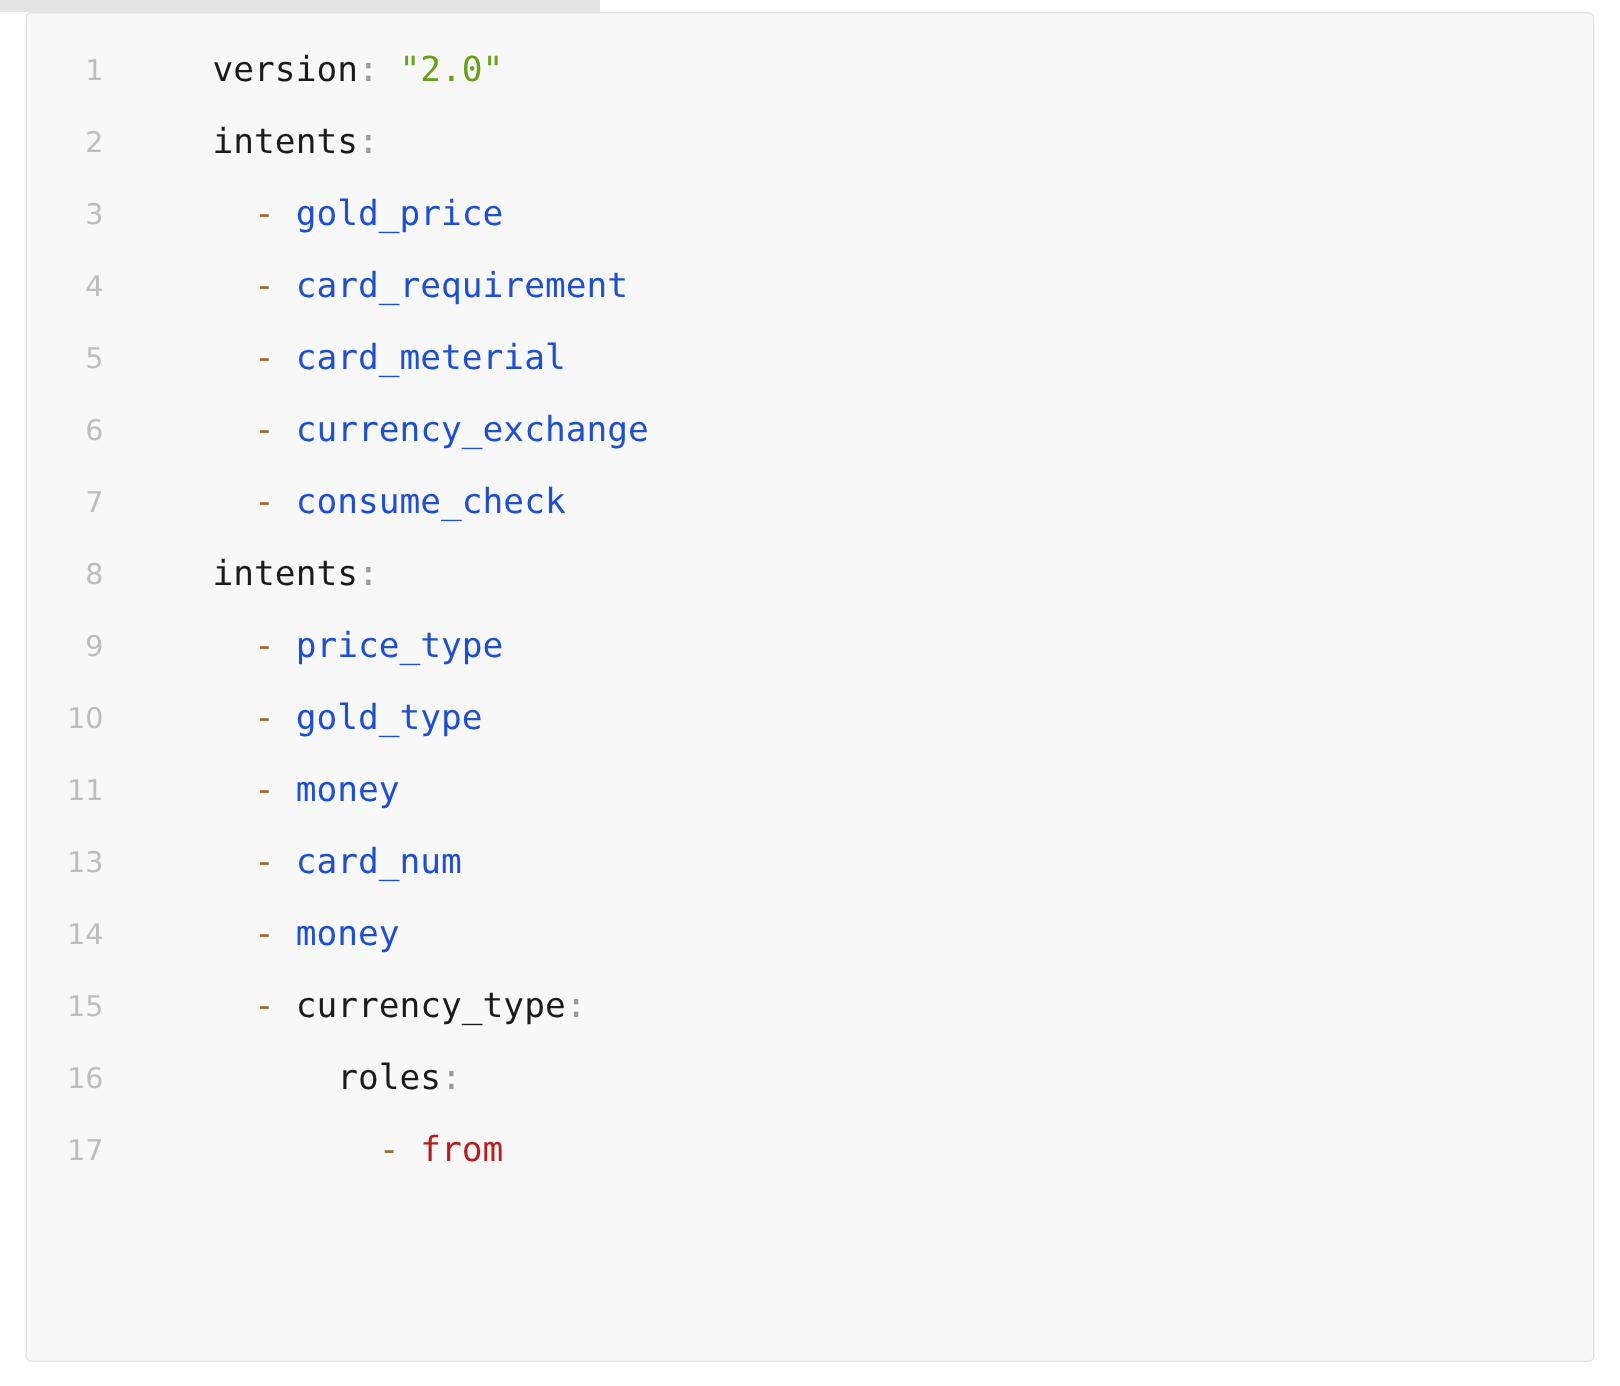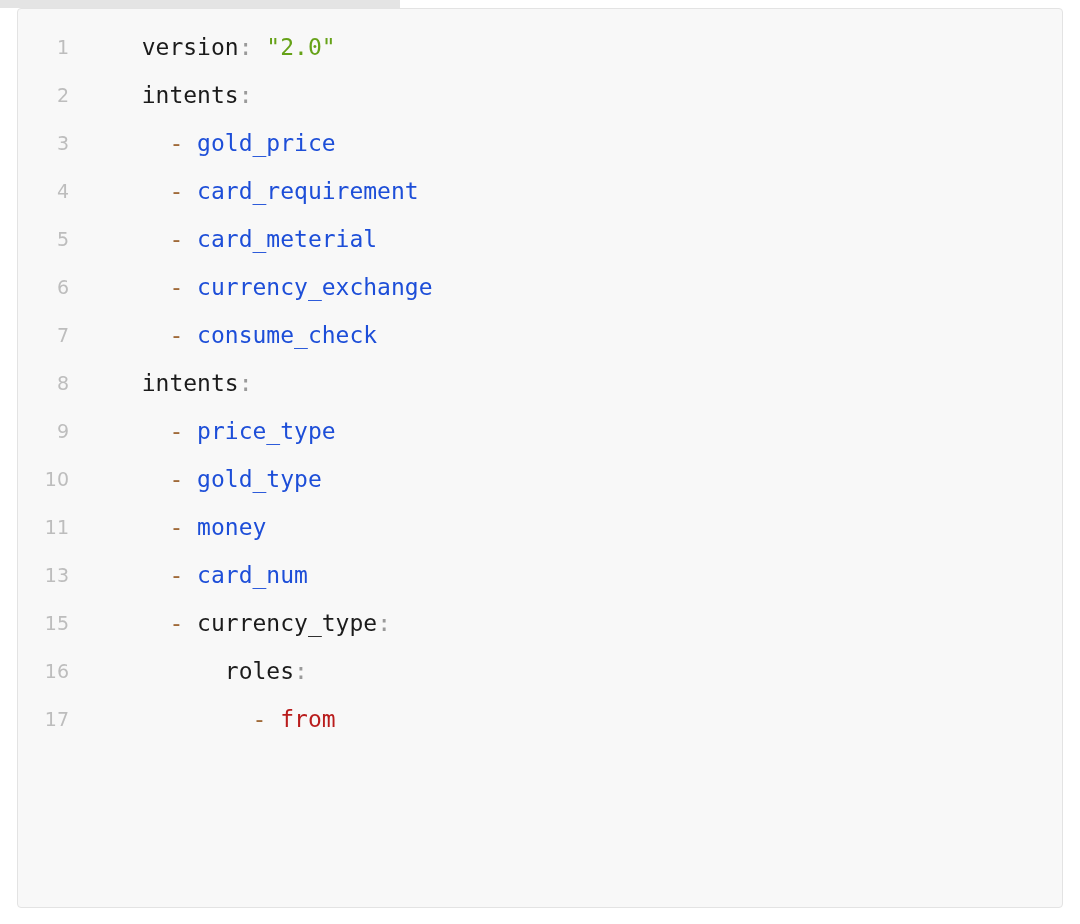--- a/index.html
+++ b/index.html
@@ -92,17 +92,18 @@
       <div class="code-line"><div class="gutter">3</div><div class="code-text"><span class="tok-ws">    </span><span class="tok-dash">-</span><span class="tok-ws"> </span><span class="tok-plain">gold_price</span></div></div>
       <div class="code-line"><div class="gutter">4</div><div class="code-text"><span class="tok-ws">    </span><span class="tok-dash">-</span><span class="tok-ws"> </span><span class="tok-plain">card_requirement</span></div></div>
       <div class="code-line"><div class="gutter">5</div><div class="code-text"><span class="tok-ws">    </span><span class="tok-dash">-</span><span class="tok-ws"> </span><span class="tok-plain">card_meterial</span></div></div>
       <div class="code-line"><div class="gutter">6</div><div class="code-text"><span class="tok-ws">    </span><span class="tok-dash">-</span><span class="tok-ws"> </span><span class="tok-plain">currency_exchange</span></div></div>
       <div class="code-line"><div class="gutter">7</div><div class="code-text"><span class="tok-ws">    </span><span class="tok-dash">-</span><span class="tok-ws"> </span><span class="tok-plain">consume_check</span></div></div>
       <div class="code-line"><div class="gutter">8</div><div class="code-text"><span class="tok-ws">  </span><span class="tok-key">intents</span><span class="tok-colon">:</span></div></div>
       <div class="code-line"><div class="gutter">9</div><div class="code-text"><span class="tok-ws">    </span><span class="tok-dash">-</span><span class="tok-ws"> </span><span class="tok-plain">price_type</span></div></div>
       <div class="code-line"><div class="gutter">10</div><div class="code-text"><span class="tok-ws">    </span><span class="tok-dash">-</span><span class="tok-ws"> </span><span class="tok-plain">gold_type</span></div></div>
       <div class="code-line"><div class="gutter">11</div><div class="code-text"><span class="tok-ws">    </span><span class="tok-dash">-</span><span class="tok-ws"> </span><span class="tok-plain">money</span></div></div>
       <div class="code-line"><div class="gutter">13</div><div class="code-text"><span class="tok-ws">    </span><span class="tok-dash">-</span><span class="tok-ws"> </span><span class="tok-plain">card_num</span></div></div>
+      <div class="code-line"><div class="gutter">14</div><div class="code-text"><span class="tok-ws">    </span><span class="tok-dash">-</span><span class="tok-ws"> </span><span class="tok-plain">money</span></div></div>
       <div class="code-line"><div class="gutter">15</div><div class="code-text"><span class="tok-ws">    </span><span class="tok-dash">-</span><span class="tok-ws"> </span><span class="tok-key">currency_type</span><span class="tok-colon">:</span></div></div>
       <div class="code-line"><div class="gutter">16</div><div class="code-text"><span class="tok-ws">        </span><span class="tok-key">roles</span><span class="tok-colon">:</span></div></div>
       <div class="code-line"><div class="gutter">17</div><div class="code-text"><span class="tok-ws">          </span><span class="tok-dash">-</span><span class="tok-ws"> </span><span class="tok-kw">from</span></div></div>
     </div>
 </div>
 
 </body></html>

